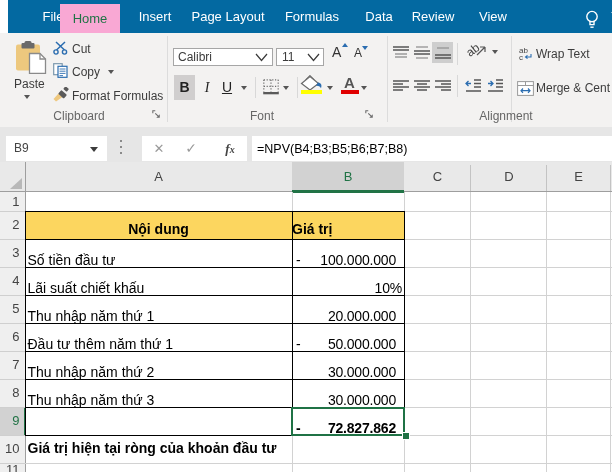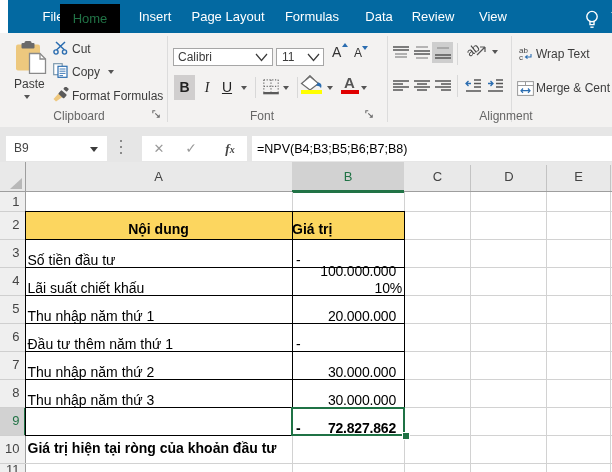--- a/index.html
+++ b/index.html
@@ -3,21 +3,21 @@
 <meta charset="utf-8">
 <style>
   html,body{margin:0;padding:0;}
   body{width:612px;height:472px;position:relative;overflow:hidden;background:#fff;
        font-family:"Liberation Sans",sans-serif;}
   .abs{position:absolute;}
   
   #tabbar{left:8px;top:0;width:612px;height:46px;background:#0369a1;}
   .tab{position:absolute;top:0;height:33px;line-height:33px;color:#fff;font-size:13px;
        text-align:center;transform:translateX(-50%);white-space:nowrap;}
-  #hometab{position:absolute;left:60px;top:4px;width:60px;height:29px;background:#000000;
+  #hometab{position:absolute;left:60px;top:4px;width:60px;height:29px;background:#f9a8d4;
        color:#217346;font-size:13px;line-height:29px;text-align:center;}
   
   #ribbon{left:0;top:33px;width:612px;height:94px;background:#f3f2f1;border-bottom:1px solid #c5c5c5;
           font-size:12px;color:#3c3c3c;}
   #ribbon div{white-space:nowrap;}
   .sep{position:absolute;top:3px;width:1px;height:86px;background:#dcdcdc;}
   .glabel{position:absolute;top:76px;height:14px;line-height:14px;color:#666;font-size:12px;
           transform:translateX(-50%);}
   .dd{position:absolute;width:0;height:0;border-left:3.5px solid transparent;
       border-right:3.5px solid transparent;border-top:4px solid #555;}
@@ -279,27 +279,28 @@
   <div class="bh" style="left:25px;top:217px;width:380px;"></div>
   <div class="bh" style="left:25px;top:245px;width:380px;"></div>
   <div class="bh" style="left:25px;top:272.5px;width:380px;"></div>
   <div class="bv" style="left:25.3px;top:49px;height:225px;width:1.2px;"></div>
   <div class="bv" style="left:292px;top:49px;height:225px;"></div>
   <div class="bv" style="left:403.5px;top:49px;height:225px;"></div>
 
   <div class="celltxt" style="left:25px;top:59px;width:267px;text-align:center;font-weight:bold;">Nội dung</div>
   <div class="celltxt" style="left:292px;top:59px;width:112px;text-align:left;font-weight:bold;">Giá trị</div>
   <div class="celltxt" style="left:27.5px;top:90px;">Số tiền đầu tư</div>
-  <div class="celltxt num" style="left:293px;top:101px;width:103px;">100.000.000</div>
+  <div class="celltxt num" style="left:293px;top:90px;width:103px;">100.000.000</div>
   <div class="celltxt" style="left:296px;top:90px;">-</div>
   <div class="celltxt" style="left:27.5px;top:118px;">Lãi suất chiết khấu</div>
   <div class="celltxt num" style="left:293px;top:118px;width:109px;">10%</div>
   <div class="celltxt" style="left:27.5px;top:146px;">Thu nhập năm thứ 1</div>
   <div class="celltxt num" style="left:293px;top:146px;width:103px;">20.000.000</div>
   <div class="celltxt" style="left:27.5px;top:174px;">Đầu tư thêm năm thứ 1</div>
+  <div class="celltxt num" style="left:293px;top:174px;width:103px;">50.000.000</div>
   <div class="celltxt" style="left:296px;top:174px;">-</div>
   <div class="celltxt" style="left:27.5px;top:202px;">Thu nhập năm thứ 2</div>
   <div class="celltxt num" style="left:293px;top:202px;width:103px;">30.000.000</div>
   <div class="celltxt" style="left:27.5px;top:230px;">Thu nhập năm thứ 3</div>
   <div class="celltxt num" style="left:293px;top:230px;width:103px;">30.000.000</div>
   <div class="celltxt" style="left:27.5px;top:258px;font-weight:bold;margin-top:20px;">Giá trị hiện tại ròng của khoản đầu tư</div>
   <div class="celltxt num" style="left:293px;top:258px;width:103px;font-weight:bold;">72.827.862</div>
   <div class="celltxt" style="left:296px;top:258px;font-weight:bold;">-</div>
 
   <div class="abs" style="left:291px;top:244.5px;width:114px;height:29.5px;border:2.2px solid #1f7245;box-sizing:border-box;"></div>

